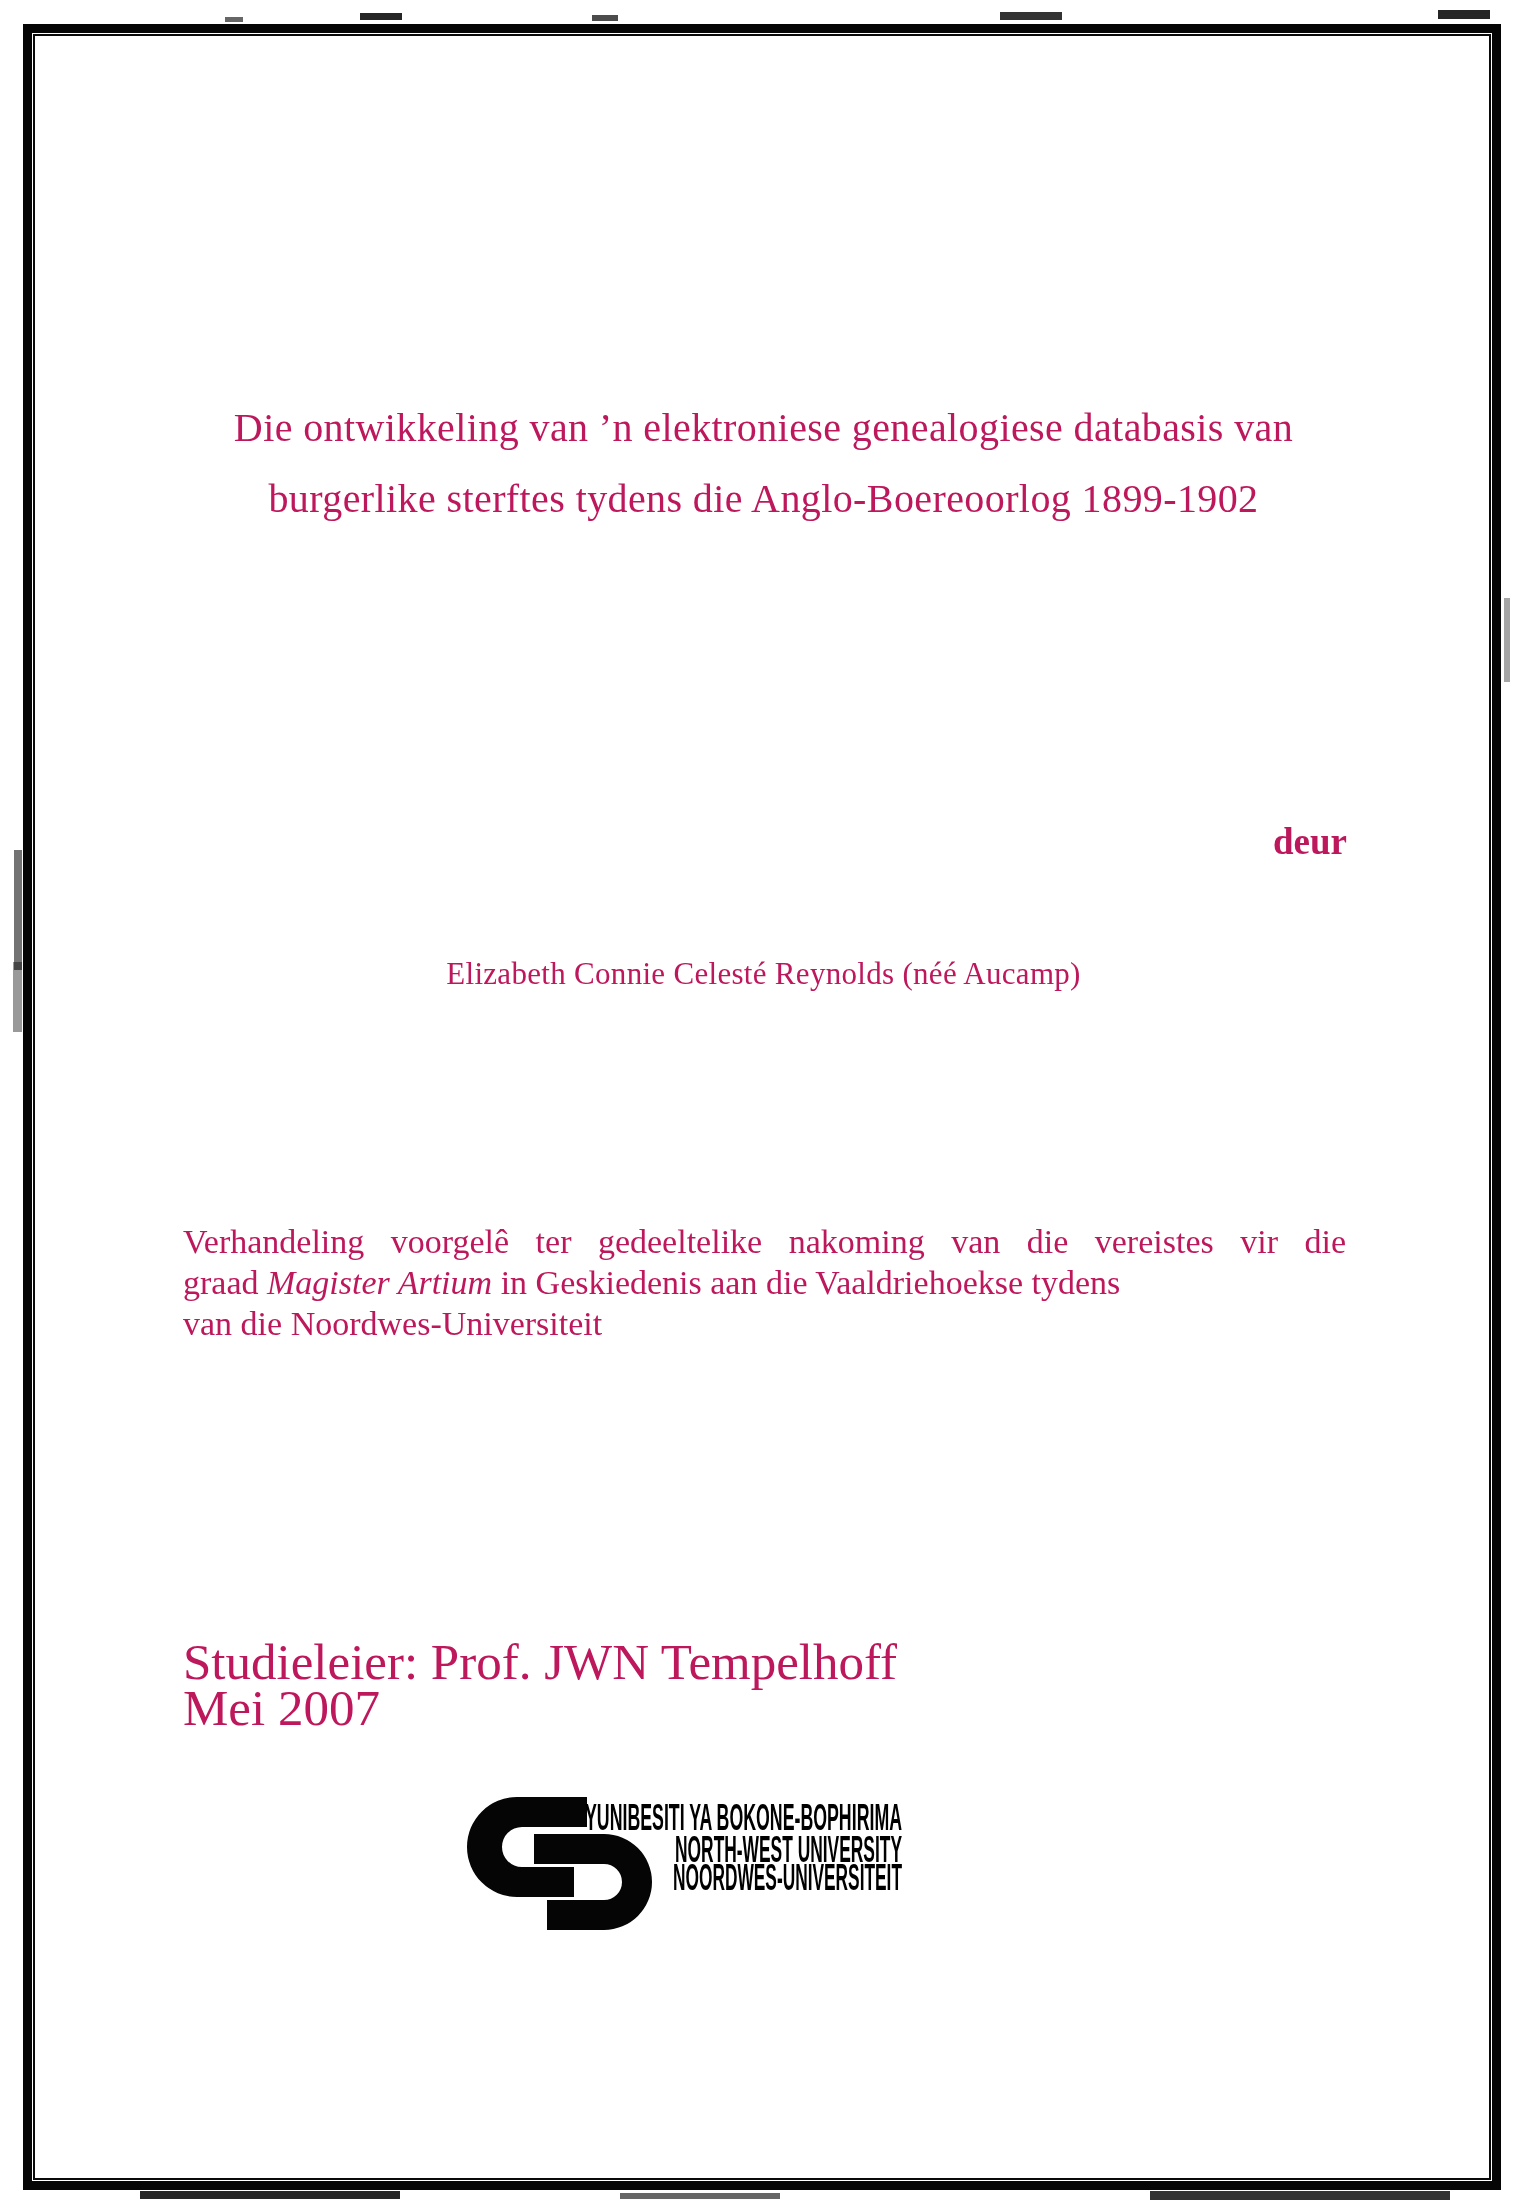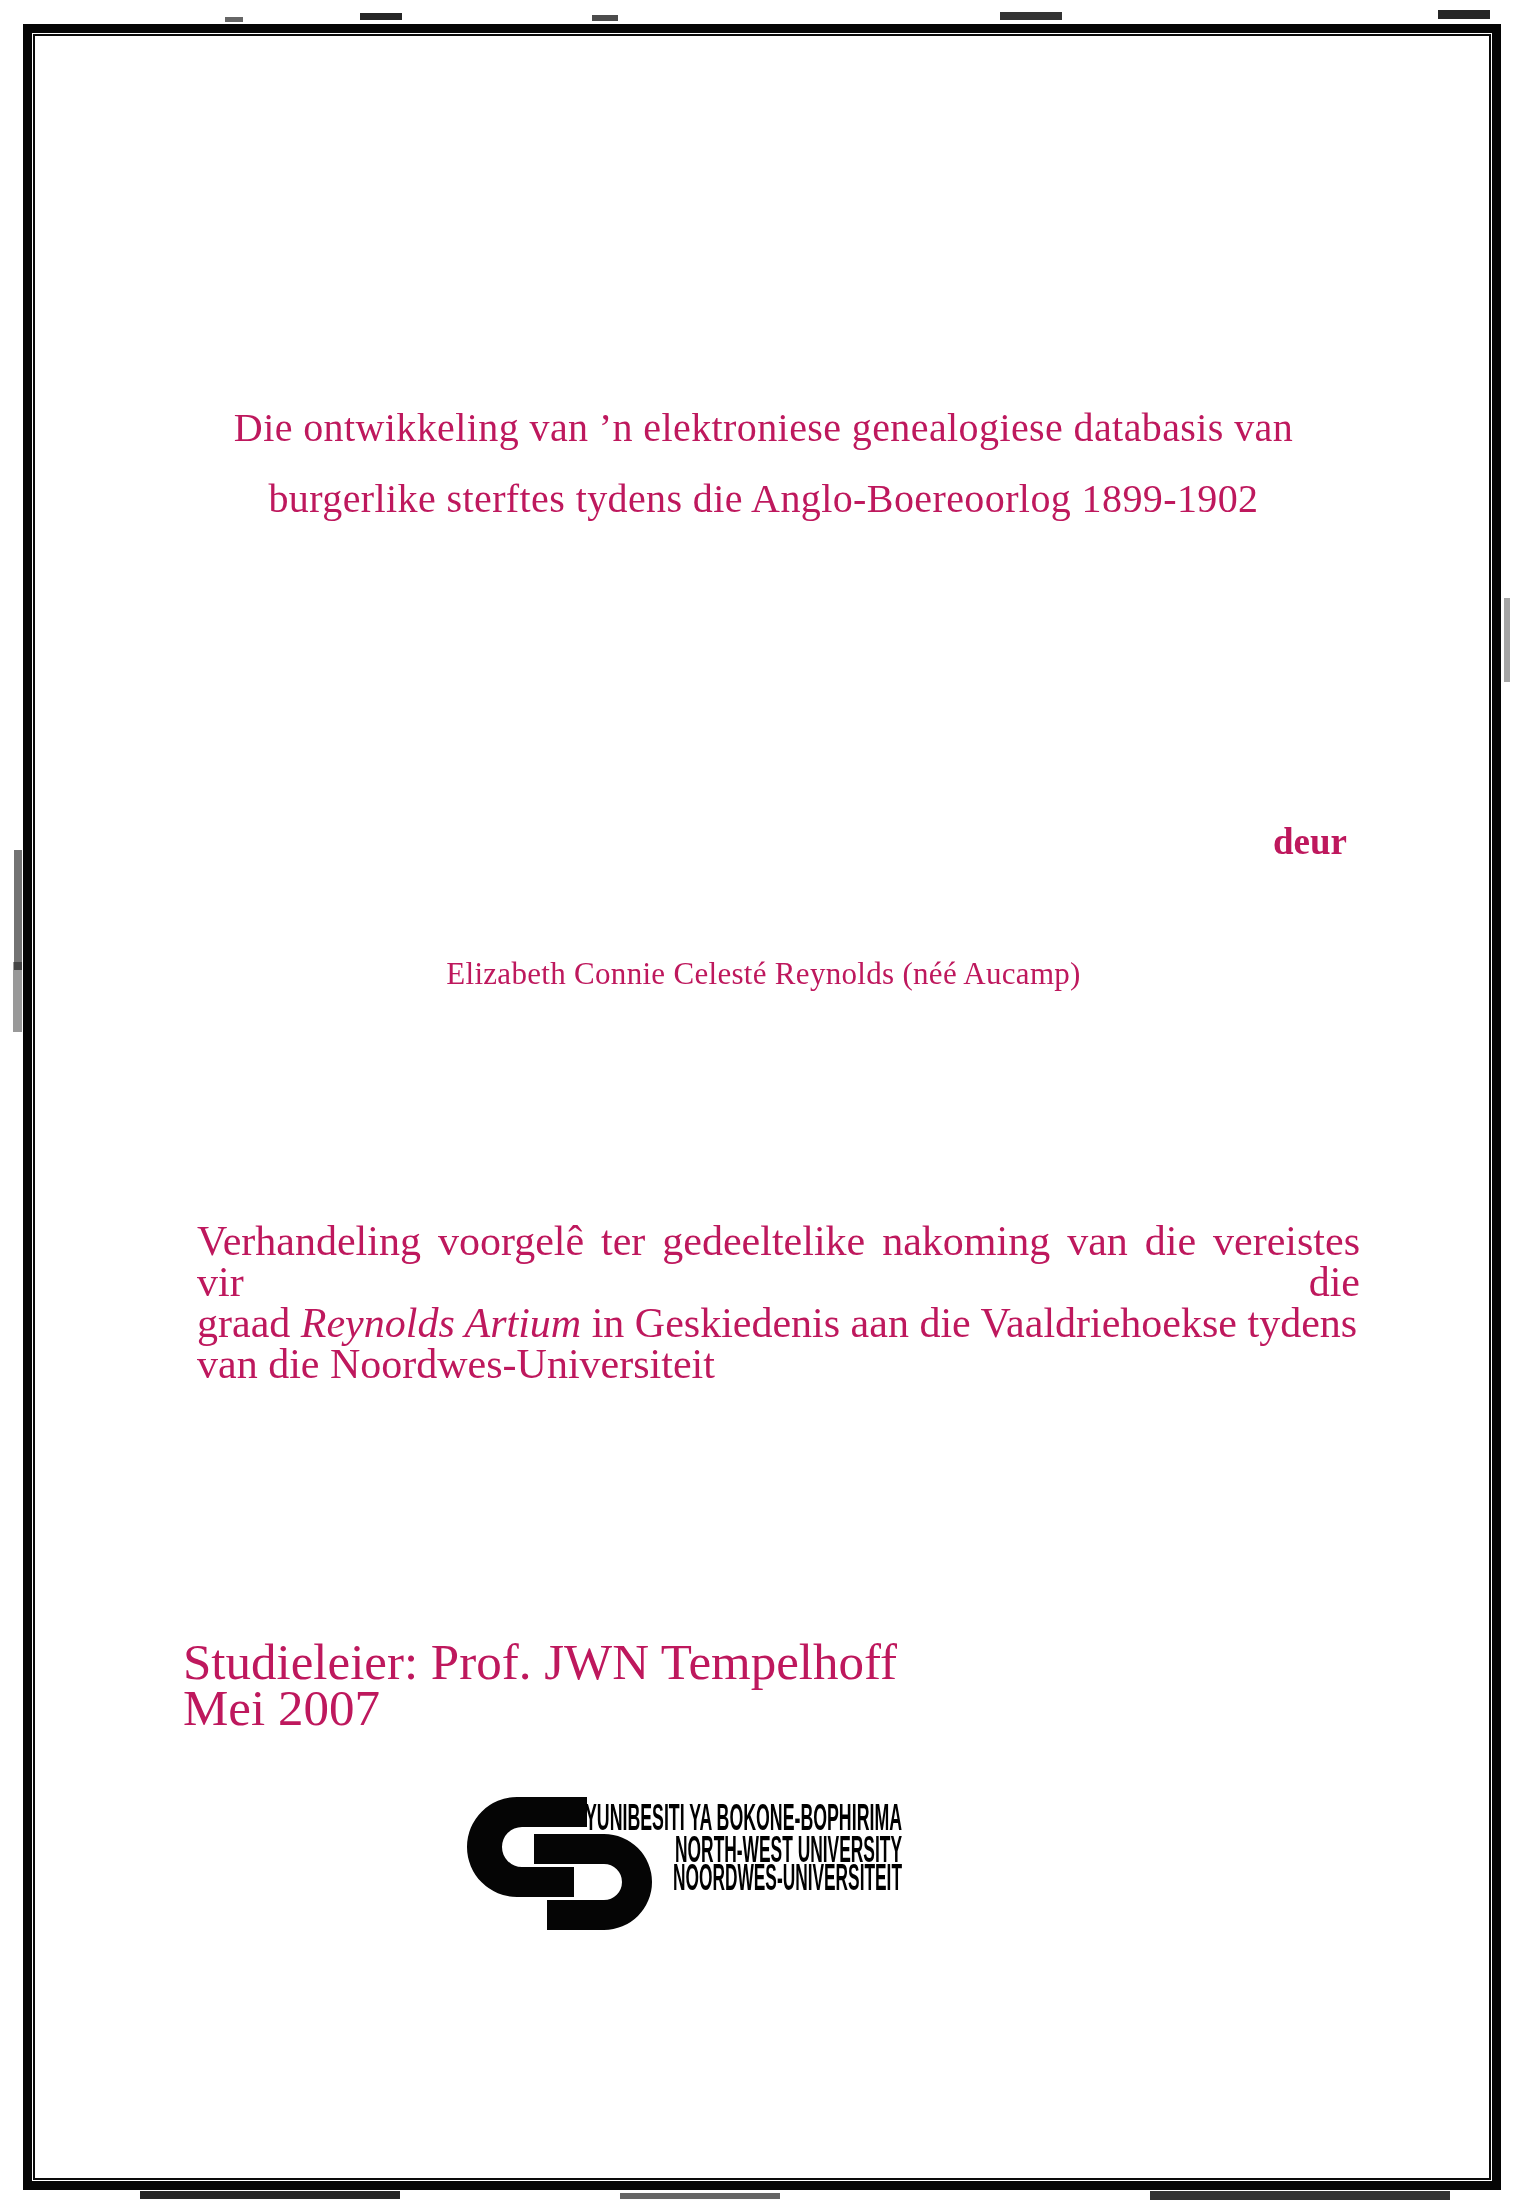--- a/index.html
+++ b/index.html
@@ -30,21 +30,21 @@
     position:absolute;left:180px;width:1167px;top:820px;
     font-size:37px;line-height:44px;text-align:right;font-weight:bold;
   }
   .author{
     position:absolute;left:180px;width:1167px;top:950px;
     font-size:31px;line-height:48px;text-align:center;
     letter-spacing:0.3px;
   }
   .statement{
     position:absolute;left:183px;width:1163px;top:1221px;
-    font-size:42px;line-height:41px;margin-left:14px;
+    font-size:34px;line-height:41px;
   }
   .statement .justify-line{
     text-align:justify;text-align-last:justify;
   }
   .statement .plain-line{text-align:left;}
   .supervisor-block{
     position:absolute;left:183px;top:1639px;
     font-size:51px;line-height:46px;text-align:left;
   }
   
@@ -81,21 +81,21 @@
     <div>Die ontwikkeling van ’n elektroniese genealogiese databasis van</div>
     <div>burgerlike sterftes tydens die Anglo-Boereoorlog 1899-1902</div>
   </div>
 
   <div class="byline">deur</div>
 
   <div class="author">Elizabeth Connie Celesté Reynolds (néé Aucamp)</div>
 
   <div class="statement">
     <div class="justify-line">Verhandeling voorgelê ter gedeeltelike nakoming van die vereistes vir die</div>
-    <div class="plain-line"><span>graad </span><span class="em">Reynolds Artium</span><span> in Geskiedenis aan die Vaaldriehoekse tydens</span></div>
+    <div class="plain-line"><span>graad </span><span class="em">Magister Artium</span><span> in Geskiedenis aan die Vaaldriehoekse tydens</span></div>
     <div class="plain-line">van die Noordwes-Universiteit</div>
   </div>
 
   <div class="supervisor-block">
     <div>Studieleier: Prof. JWN Tempelhoff</div>
     <div>Mei 2007</div>
   </div>
 
   <div class="logo-wrap">
     <svg class="logo-svg" viewBox="0 0 470 137" width="470" height="137">

